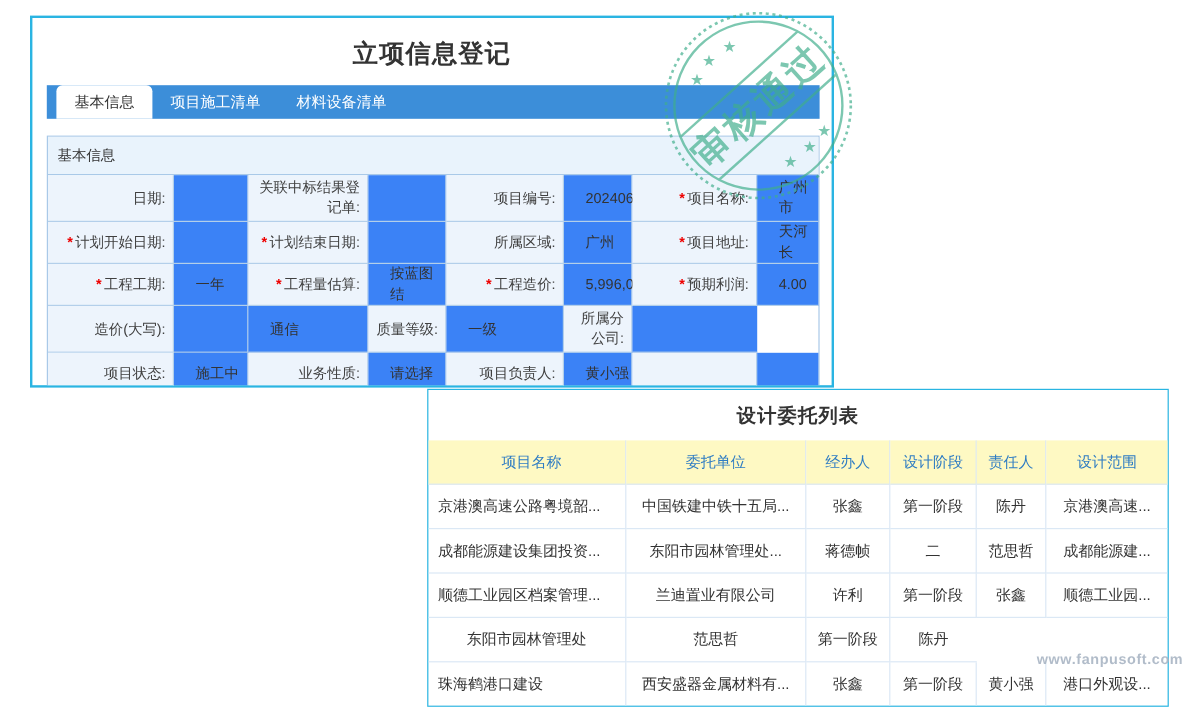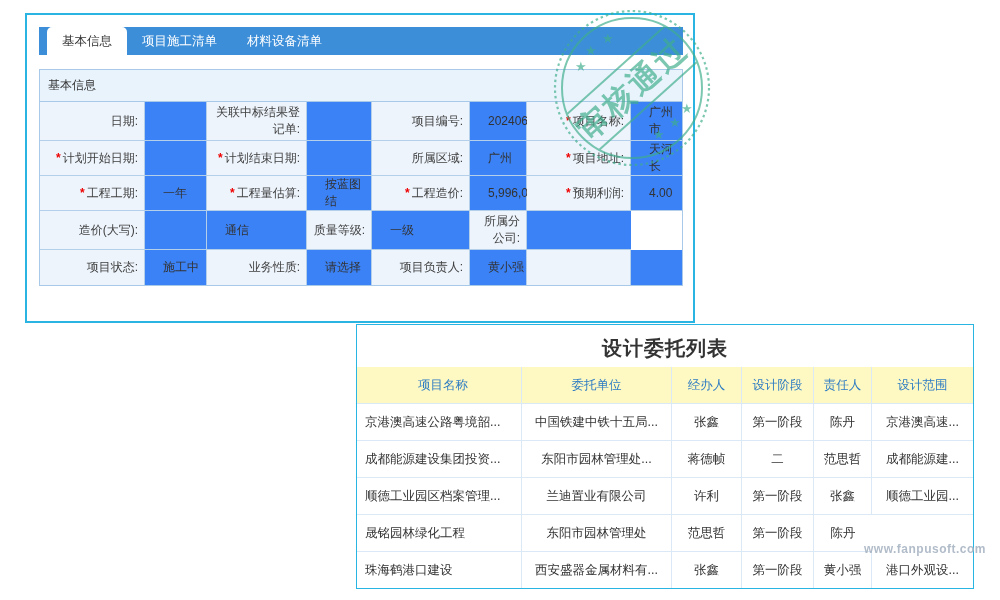--- a/index.html
+++ b/index.html
@@ -30,21 +30,21 @@
   .val { background:#3b82f6; padding-left:18px; color:#333; }
   .req { color:#ee0000; margin-right:2px; font-weight:bold; }
 
   
   #stamp { position:absolute; left:547px; top:3px; width:170px; height:170px; z-index:2;
            pointer-events:none; }
 
   
   #design-panel { left:356px; top:324px; width:618px; height:265px;
                   border:1px solid #29b5e2; z-index:3; overflow:hidden; }
-  .design-title { text-align:center; font-size:20px; font-weight:bold; color:#333;
+  .design-title { text-align:center; font-size:16px; font-weight:bold; color:#333;
                   height:42px; line-height:46px; letter-spacing:1px; }
   .drow { display:grid; grid-template-columns:165px 150px 70px 72px 58px 1fr; }
   .drow > div { height:37px; display:flex; align-items:center; justify-content:center;
                 font-size:12.5px; color:#333; border-right:1px solid #dbe8f5;
                 border-bottom:1px solid #dbe8f5; overflow:hidden; white-space:nowrap; }
   .drow > div:last-child { border-right:none; }
   .dhead > div { background:#fef9c3; color:#2e7cc3; }
   .cell-left { justify-content:flex-start !important; padding-left:8px; }
   .link { color:#2c80cc; cursor:pointer; }
 
@@ -53,20 +53,21 @@
                display:flex; flex-direction:column; align-items:center; opacity:.9;
                pointer-events:none; }
   .wm-row { display:flex; align-items:center; }
   .wm-brand { font-size:21px; font-weight:bold; color:#8f959e; letter-spacing:1px; }
   .wm-url { font-size:12px; font-weight:bold; color:#a9b5c4; letter-spacing:.5px; margin-top:1px; }
 </style>
 </head>
 <body>
 
 <div class="panel" id="reg-panel">
+  <div class="reg-title">立项信息登记</div>
 
   <div class="tabbar">
     <div class="tab active">基本信息</div>
     <div class="tab">项目施工清单</div>
     <div class="tab">材料设备清单</div>
   </div>
 
   <div class="ftable">
     <div class="fsec">基本信息</div>
 
@@ -235,21 +236,20 @@
   <div class="drow">
     <div class="cell-left link">顺德工业园区档案管理...</div>
     <div>兰迪置业有限公司</div>
     <div class="link">许利</div>
     <div>第一阶段</div>
     <div class="link">张鑫</div>
     <div>顺德工业园...</div>
   </div>
 
   <div class="drow">
-    <div class="cell-left link">晟铭园林绿化工程</div>
     <div>东阳市园林管理处</div>
     <div class="link">范思哲</div>
     <div>第一阶段</div>
     <div class="link">陈丹</div>
   </div>
 
   <div class="drow">
     <div class="cell-left link">珠海鹤港口建设</div>
     <div>西安盛器金属材料有...</div>
     <div class="link">张鑫</div>

